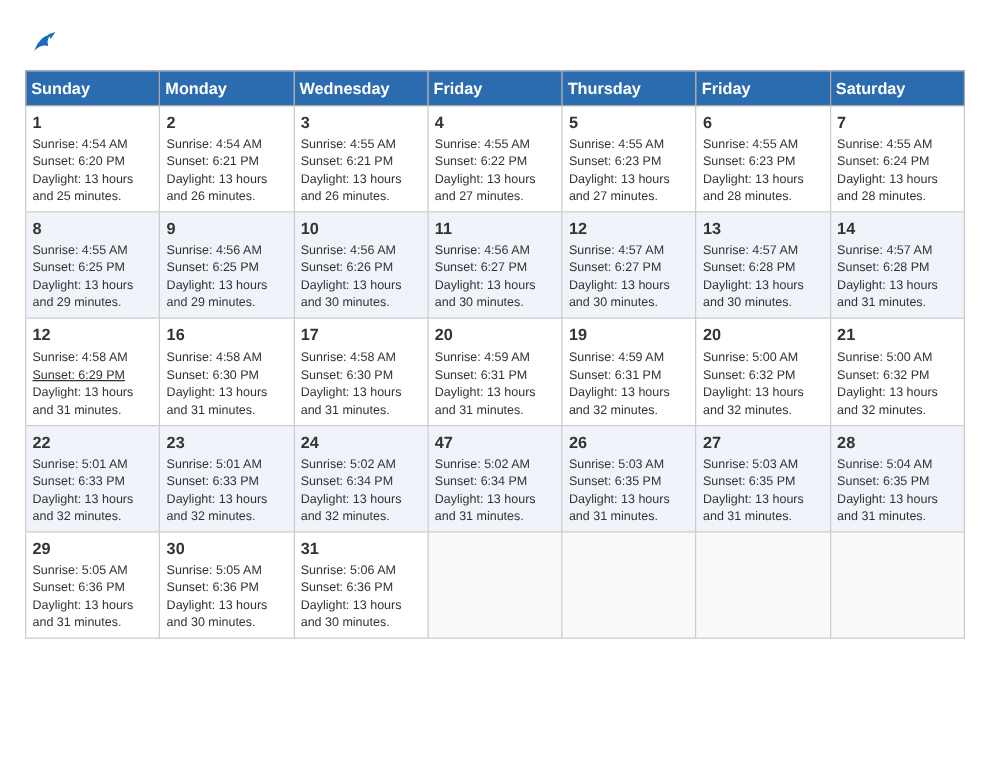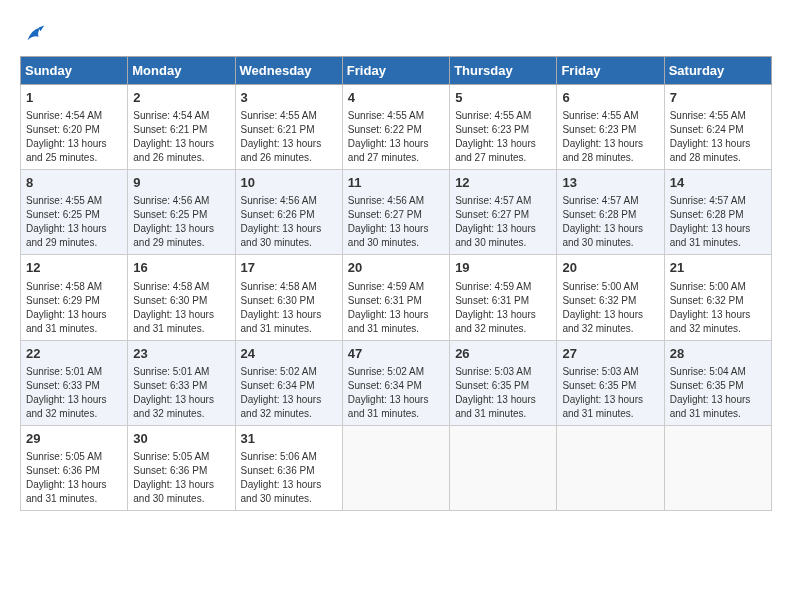--- a/index.html
+++ b/index.html
@@ -217,21 +217,21 @@
           <span style="display: block;">Sunrise: 4:57 AM</span>
           <span style="display: block;">Sunset: 6:28 PM</span>
           <span style="display: block;">Daylight: 13 hours</span>
           <span style="display: block;">and 31 minutes.</span>
         </td>
       </tr>
       <tr>
         <td>
           <span class="day-num">12</span>
           <span style="display: block;">Sunrise: 4:58 AM</span>
-          <span style="display: block;">Sunset: 6:29 PM</span>
+          <span style="display: block; text-decoration: underline;">Sunset: 6:29 PM</span>
           <span style="display: block;">Daylight: 13 hours</span>
           <span style="display: block;">and 31 minutes.</span>
         </td>
         <td>
           <span class="day-num">16</span>
           <span style="display: block;">Sunrise: 4:58 AM</span>
           <span style="display: block;">Sunset: 6:30 PM</span>
           <span style="display: block;">Daylight: 13 hours</span>
           <span style="display: block;">and 31 minutes.</span>
         </td>

